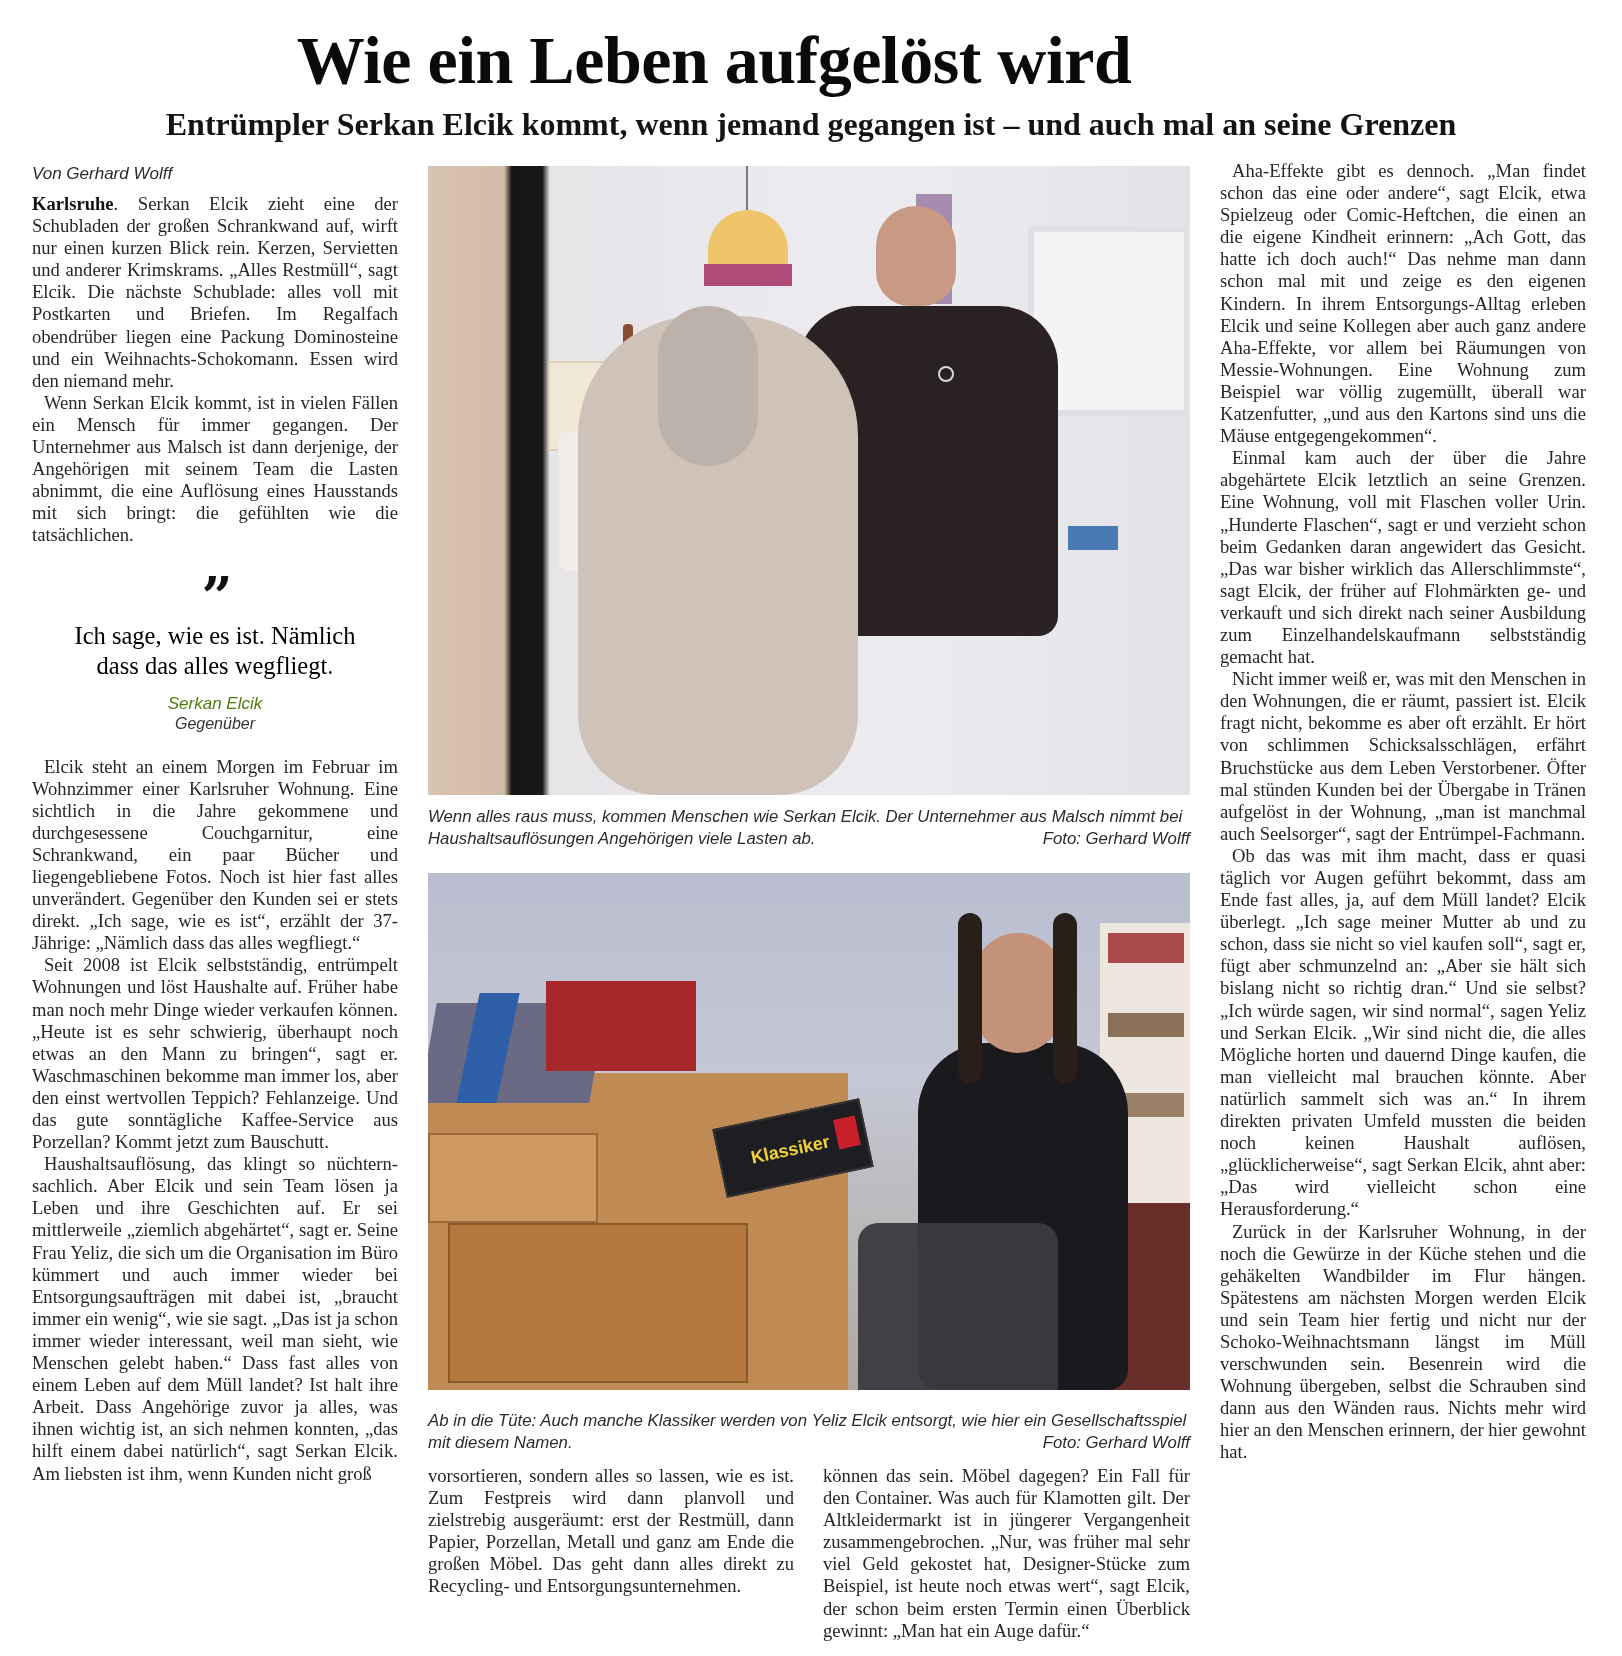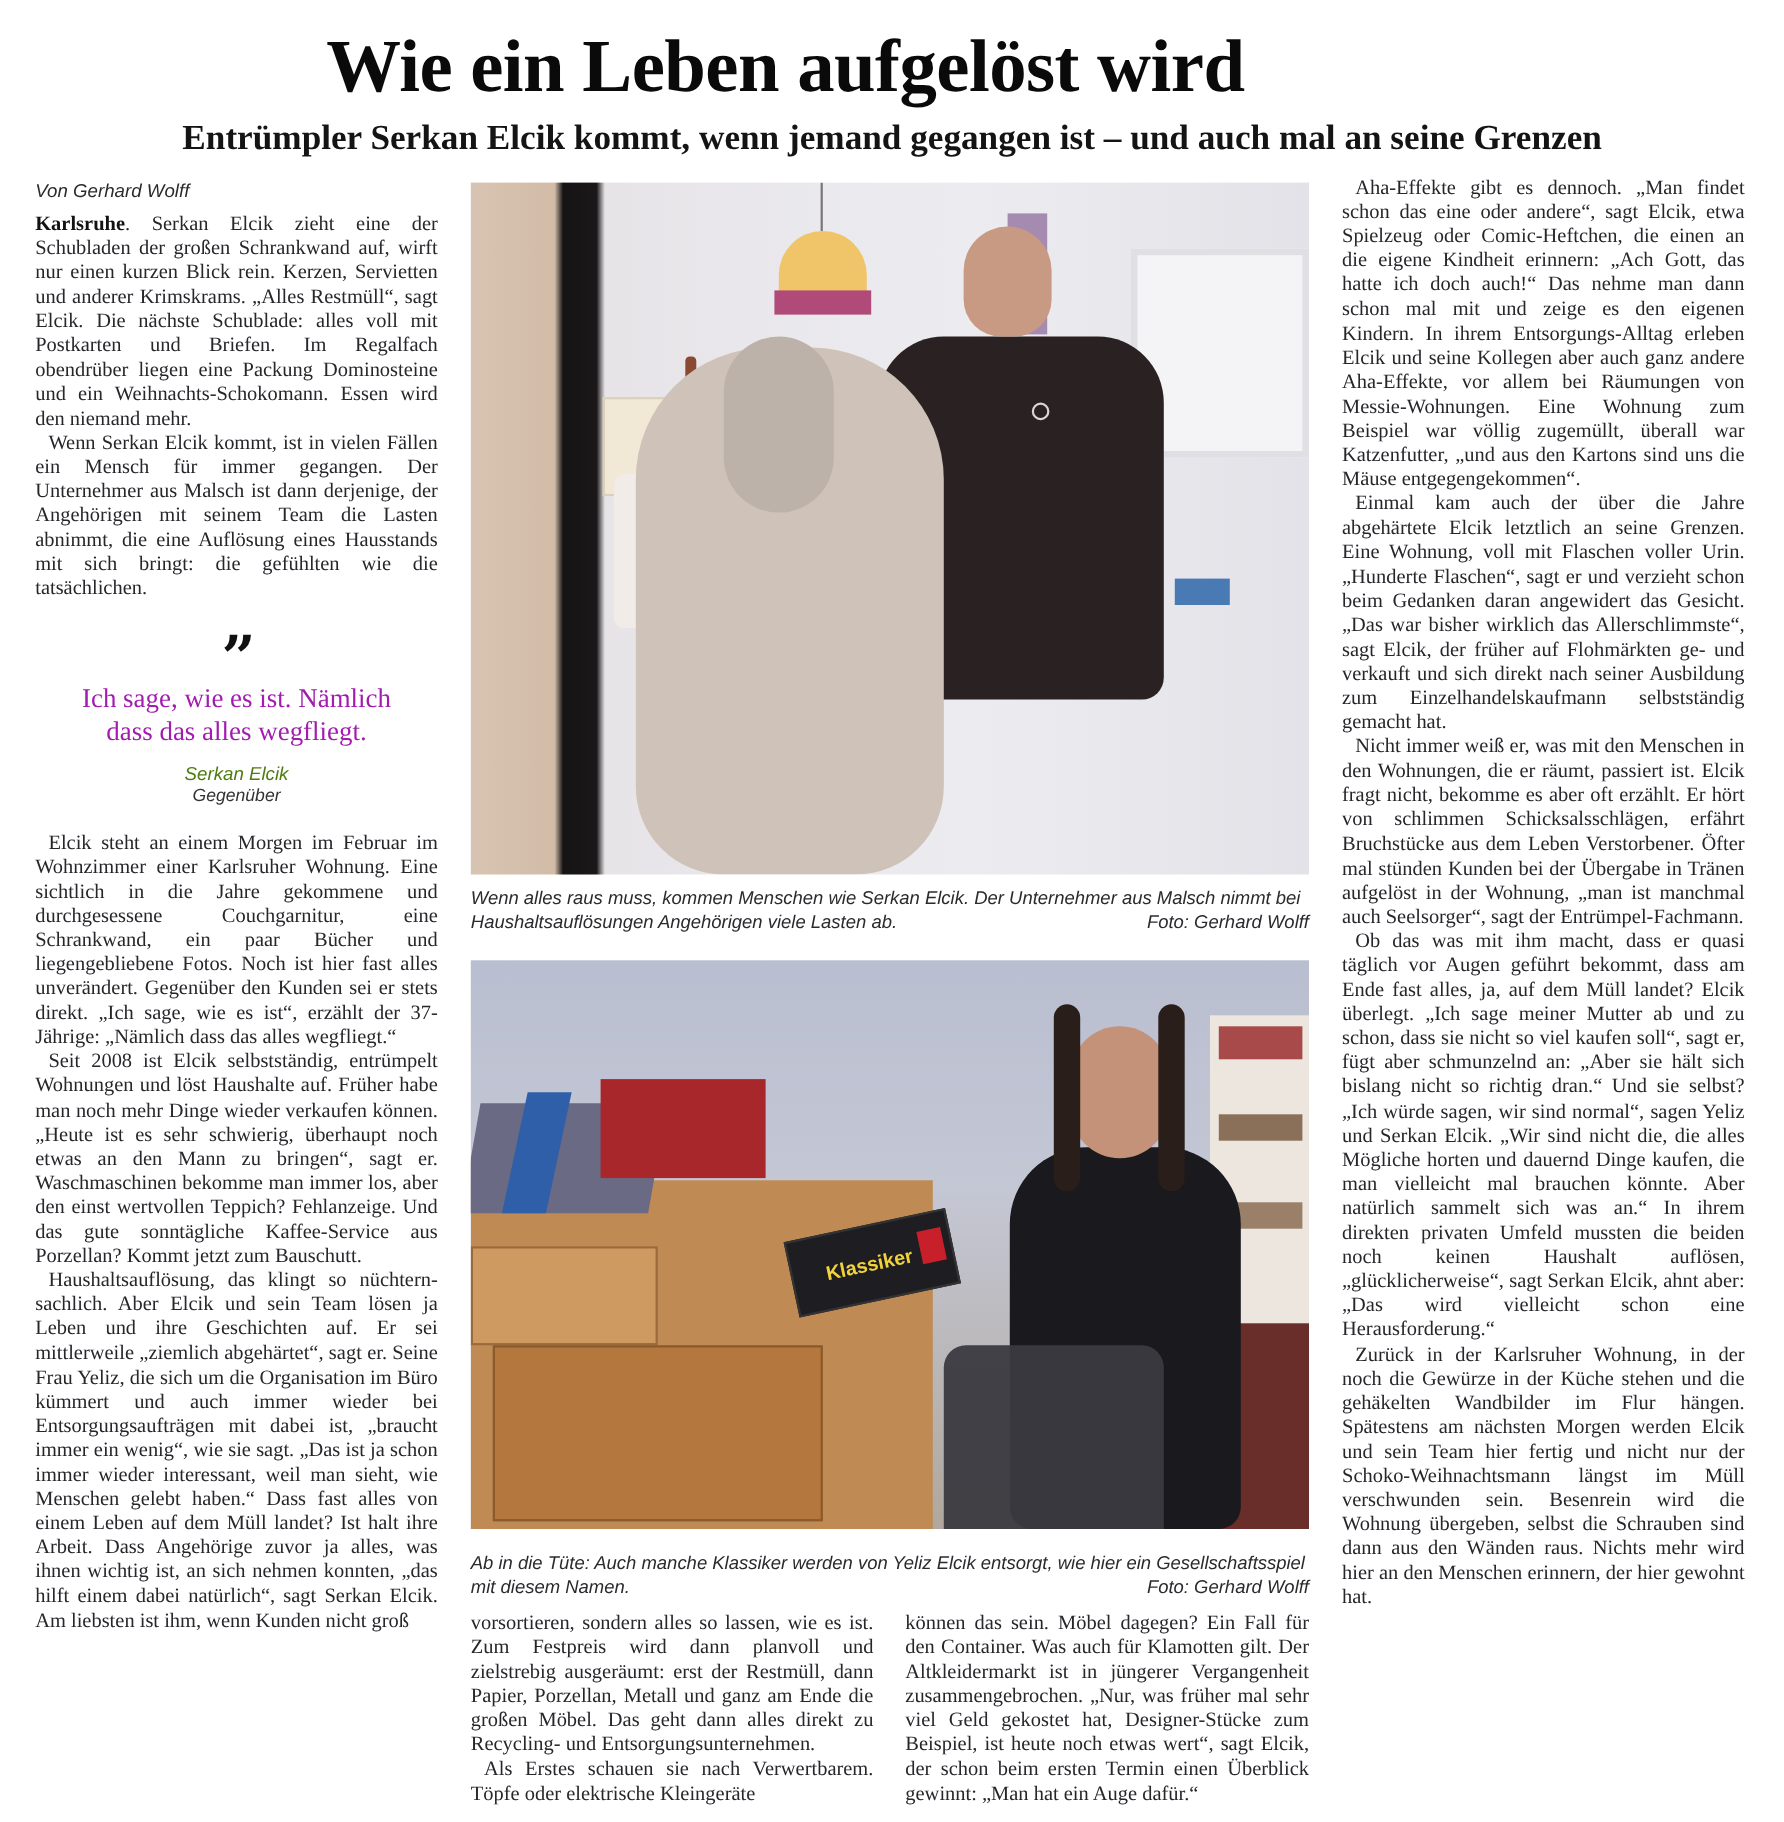--- a/index.html
+++ b/index.html
@@ -28,21 +28,21 @@
   .byline {
     font-family: "Liberation Sans", sans-serif; font-style: italic; font-size: 17px;
     line-height: 22px; color: #2b2b2b; margin-bottom: 8px; margin-top: 3px;
   }
 
   .quote-box { text-align: center; margin-top: 30px; margin-bottom: 22px; }
   .quote-mark {
     font-family: "DejaVu Serif", serif; font-weight: bold; font-size: 54px;
     line-height: 40px; color: #111; height: 34px; margin-bottom: 10px; letter-spacing: -4px;
   }
-  .quote-text { font-family: "Liberation Serif", serif; font-size: 24.5px; line-height: 30px; color: #a21caf; padding: 0 40px; }
+  .quote-text { font-family: "Liberation Serif", serif; font-size: 24.5px; line-height: 30px; color: #000000; padding: 0 40px; }
   .quote-author { font-family: "Liberation Sans", sans-serif; font-weight: normal; font-style: italic; font-size: 17px; line-height: 21px; margin-top: 12px; color: #4d7c0f; }
   .quote-role { font-family: "Liberation Sans", sans-serif; font-style: italic; font-size: 16px; line-height: 20px; color: #333; }
 
   .photo { position: absolute; left: 428px; width: 762px; overflow: hidden; }
   #photo1 { top: 166px; height: 629px;
     background:
       linear-gradient(90deg, #d8c4b2 0%, #d2bca8 10%, #151313 11%, #1a1818 15%, #e7e4e8 16%, #ececf0 60%, #e2e2e8 100%);
   }
   #photo2 { top: 873px; height: 517px;
     background: linear-gradient(180deg, #b9bed0 0%, #c4c7d4 40%, #b0a89e 100%);
@@ -145,21 +145,20 @@
     <span style="position:absolute;right:6px;top:14px;width:22px;height:30px;background:#c8202a;"></span>
   </div>
 </div>
 <div class="caption" id="caption2">
   <span>Ab in die Tüte: Auch manche Klassiker werden von Yeliz Elcik entsorgt, wie hier ein Gesellschaftsspiel mit diesem Namen.</span>
   <span class="credit">Foto: Gerhard Wolff</span>
 </div>
 
 <div class="col" id="col2">
   <p class="first">vorsortieren, sondern alles so lassen, wie es ist. Zum Festpreis wird dann planvoll und zielstrebig ausgeräumt: erst der Restmüll, dann Papier, Porzellan, Metall und ganz am Ende die großen Möbel. Das geht dann alles direkt zu Recycling- und Entsorgungsunternehmen.</p>
-  <p>Als Erstes schauen sie nach Verwertbarem. Töpfe oder elektrische Kleingeräte</p>
 </div>
 
 <div class="col" id="col3">
   <p class="first">können das sein. Möbel dagegen? Ein Fall für den Container. Was auch für Klamotten gilt. Der Altkleidermarkt ist in jüngerer Vergangenheit zusammengebrochen. „Nur, was früher mal sehr viel Geld gekostet hat, Designer-Stücke zum Beispiel, ist heute noch etwas wert“, sagt Elcik, der schon beim ersten Termin einen Überblick gewinnt: „Man hat ein Auge dafür.“</p>
 </div>
 
 <div class="col" id="col4">
   <p class="indent">Aha-Effekte gibt es dennoch. „Man findet schon das eine oder andere“, sagt Elcik, etwa Spielzeug oder Comic-Heftchen, die einen an die eigene Kindheit erinnern: „Ach Gott, das hatte ich doch auch!“ Das nehme man dann schon mal mit und zeige es den eigenen Kindern. In ihrem Entsorgungs-Alltag erleben Elcik und seine Kollegen aber auch ganz andere Aha-Effekte, vor allem bei Räumungen von Messie-Wohnungen. Eine Wohnung zum Beispiel war völlig zugemüllt, überall war Katzenfutter, „und aus den Kartons sind uns die Mäuse entgegengekommen“.</p>
   <p>Einmal kam auch der über die Jahre abgehärtete Elcik letztlich an seine Grenzen. Eine Wohnung, voll mit Flaschen voller Urin. „Hunderte Flaschen“, sagt er und verzieht schon beim Gedanken daran angewidert das Gesicht. „Das war bisher wirklich das Allerschlimmste“, sagt Elcik, der früher auf Flohmärkten ge- und verkauft und sich direkt nach seiner Ausbildung zum Einzelhandelskaufmann selbstständig gemacht hat.</p>
   <p>Nicht immer weiß er, was mit den Menschen in den Wohnungen, die er räumt, passiert ist. Elcik fragt nicht, bekomme es aber oft erzählt. Er hört von schlimmen Schicksalsschlägen, erfährt Bruchstücke aus dem Leben Verstorbener. Öfter mal stünden Kunden bei der Übergabe in Tränen aufgelöst in der Wohnung, „man ist manchmal auch Seelsorger“, sagt der Entrümpel-Fachmann.</p>

